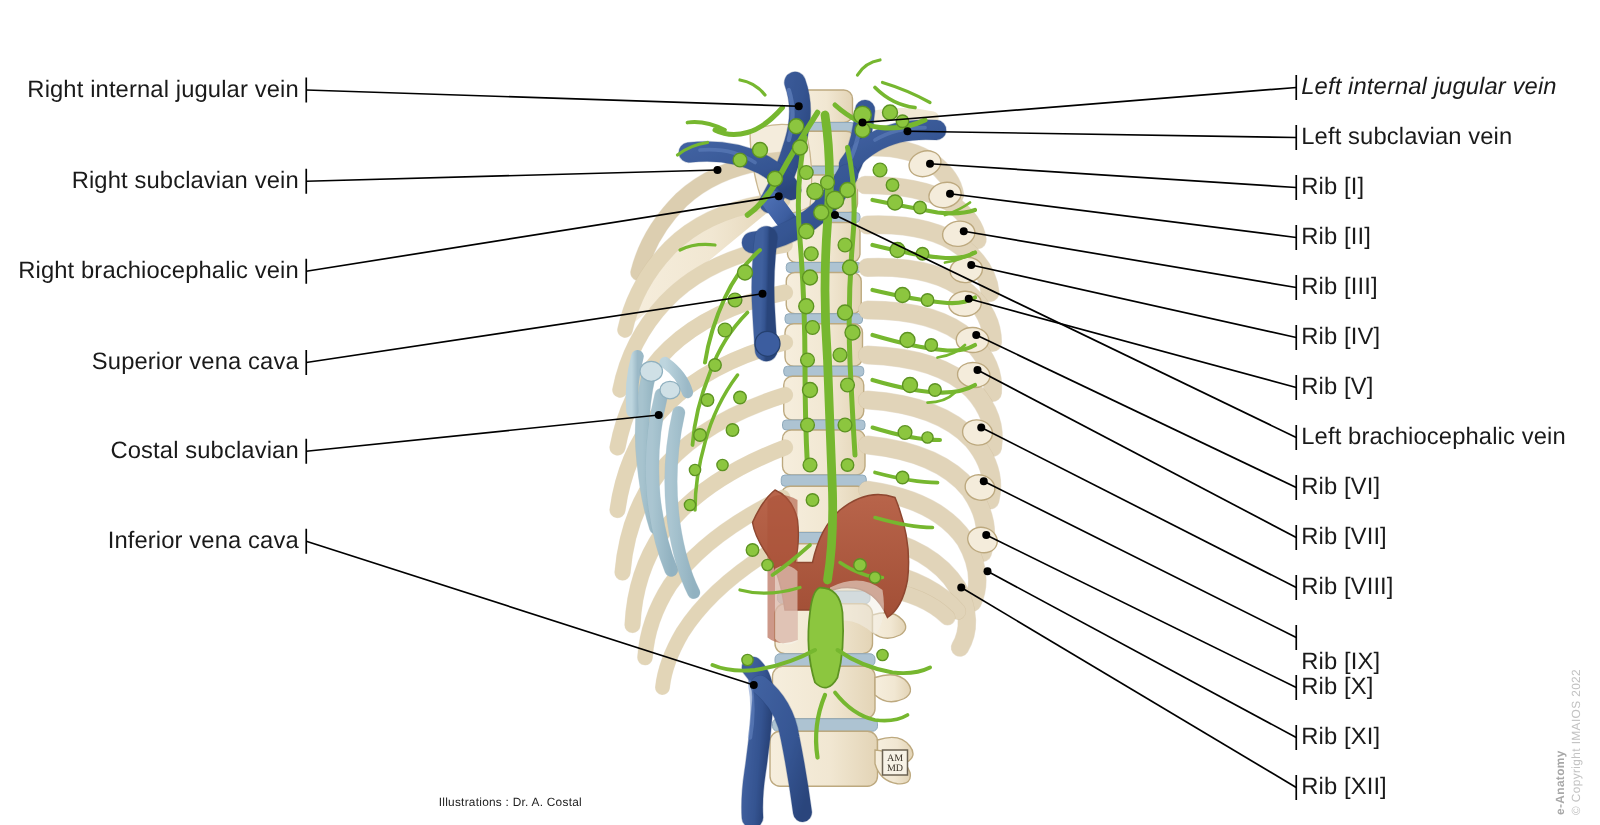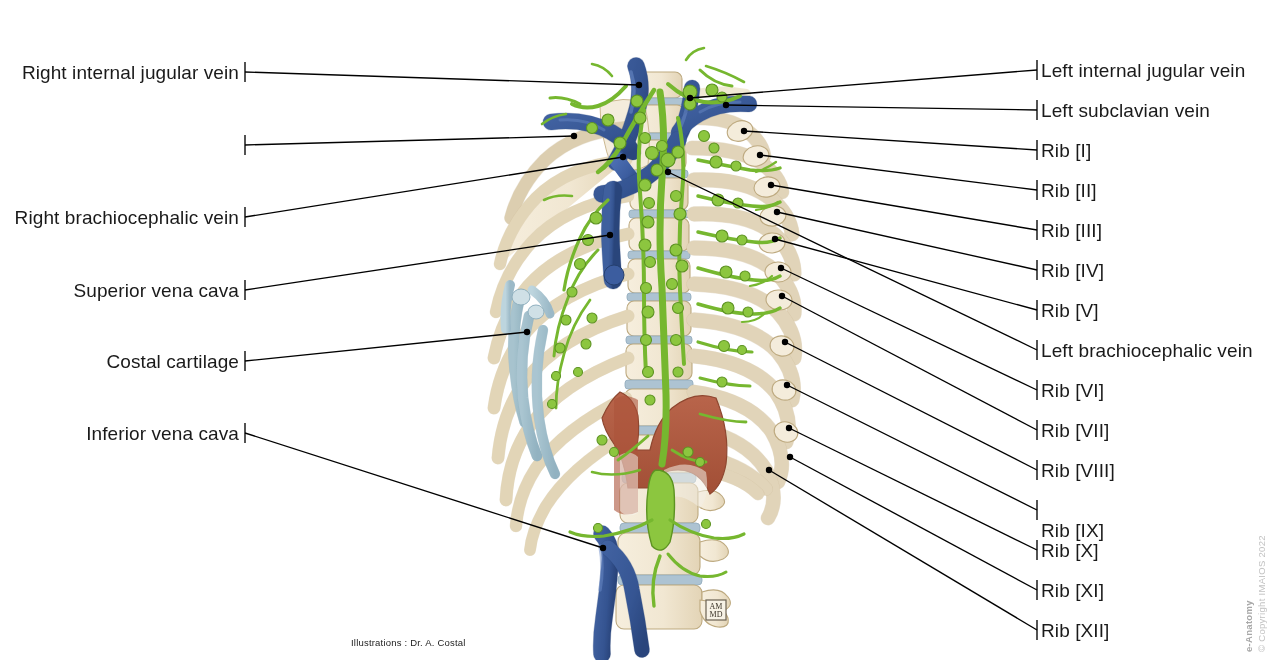--- a/index.html
+++ b/index.html
@@ -469,26 +469,27 @@
     </g>
 
     <g id="monogram">
       <rect x="706" y="600" width="20" height="20" fill="#f7f2e6" stroke="#6b6252" stroke-width="1.2"></rect>
       <text x="716" y="608.5" text-anchor="middle" font-family="Liberation Serif, serif" font-size="8" fill="#3a3328">AM</text>
       <text x="716" y="617" text-anchor="middle" font-family="Liberation Serif, serif" font-size="8" fill="#3a3328">MD</text>
     </g>
   </svg>
 
   <div class="lbl lbl-left" style="right:1041px; top:72px;">Right internal jugular vein</div>
+  <div class="lbl lbl-left" style="right:1041px; top:145px;">Right subclavian vein</div>
   <div class="lbl lbl-left" style="right:1041px; top:217px;">Right brachiocephalic vein</div>
   <div class="lbl lbl-left" style="right:1041px; top:290px;">Superior vena cava</div>
-  <div class="lbl lbl-left" style="right:1041px; top:361px;">Costal cartilage</div>
+  <div class="lbl lbl-left" style="right:1041px; top:361px;">Costal subclavian</div>
   <div class="lbl lbl-left" style="right:1041px; top:433px;">Inferior vena cava</div>
 
-  <div class="lbl lbl-right" style="left:1041px; top:70px;">Left internal jugular vein</div>
+  <div class="lbl lbl-right" style="left:1041px; top:70px;font-style:italic;">Left internal jugular vein</div>
   <div class="lbl lbl-right" style="left:1041px; top:110px;">Left subclavian vein</div>
   <div class="lbl lbl-right" style="left:1041px; top:150px;">Rib [I]</div>
   <div class="lbl lbl-right" style="left:1041px; top:190px;">Rib [II]</div>
   <div class="lbl lbl-right" style="left:1041px; top:230px;">Rib [III]</div>
   <div class="lbl lbl-right" style="left:1041px; top:270px;text-align:right;">Rib [IV]</div>
   <div class="lbl lbl-right" style="left:1041px; top:310px;text-align:right;">Rib [V]</div>
   <div class="lbl lbl-right" style="left:1041px; top:350px;">Left brachiocephalic vein</div>
   <div class="lbl lbl-right" style="left:1041px; top:390px;text-align:right;">Rib [VI]</div>
   <div class="lbl lbl-right" style="left:1041px; top:430px;">Rib [VII]</div>
   <div class="lbl lbl-right" style="left:1041px; top:470px;">Rib [VIII]</div>

